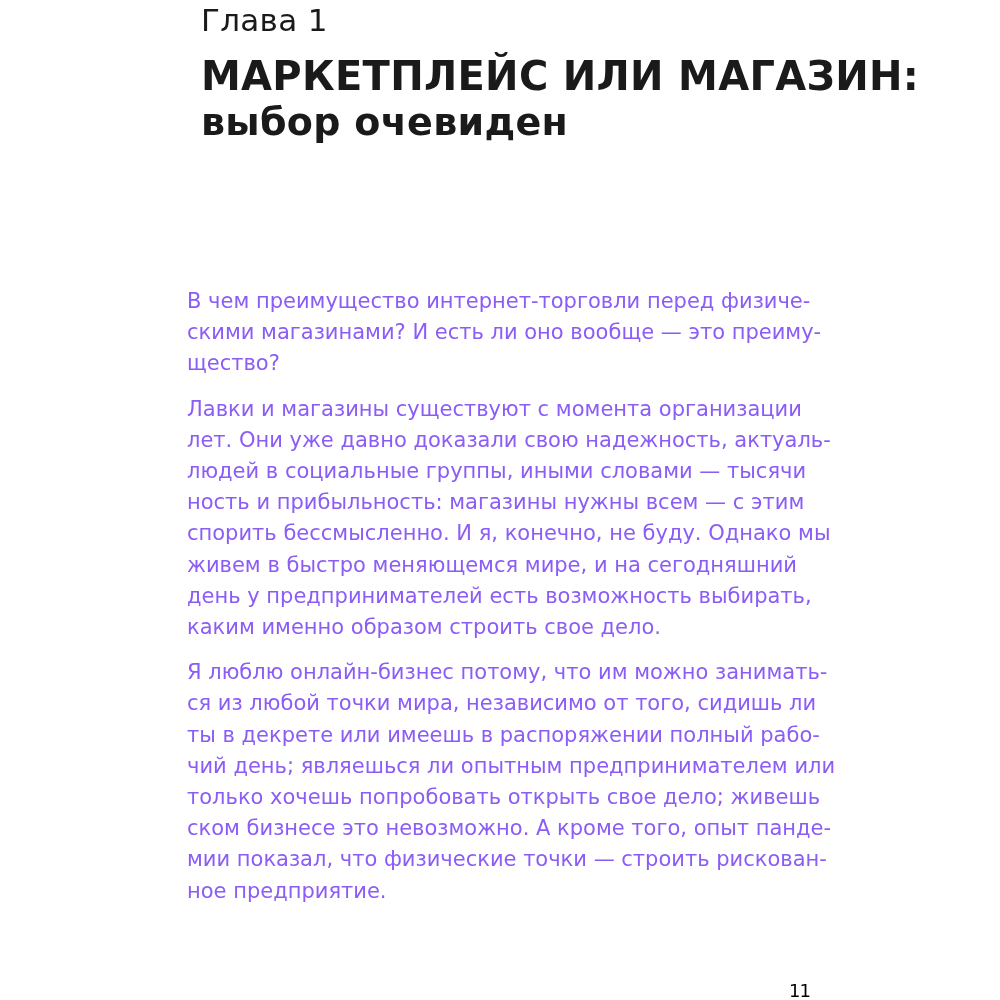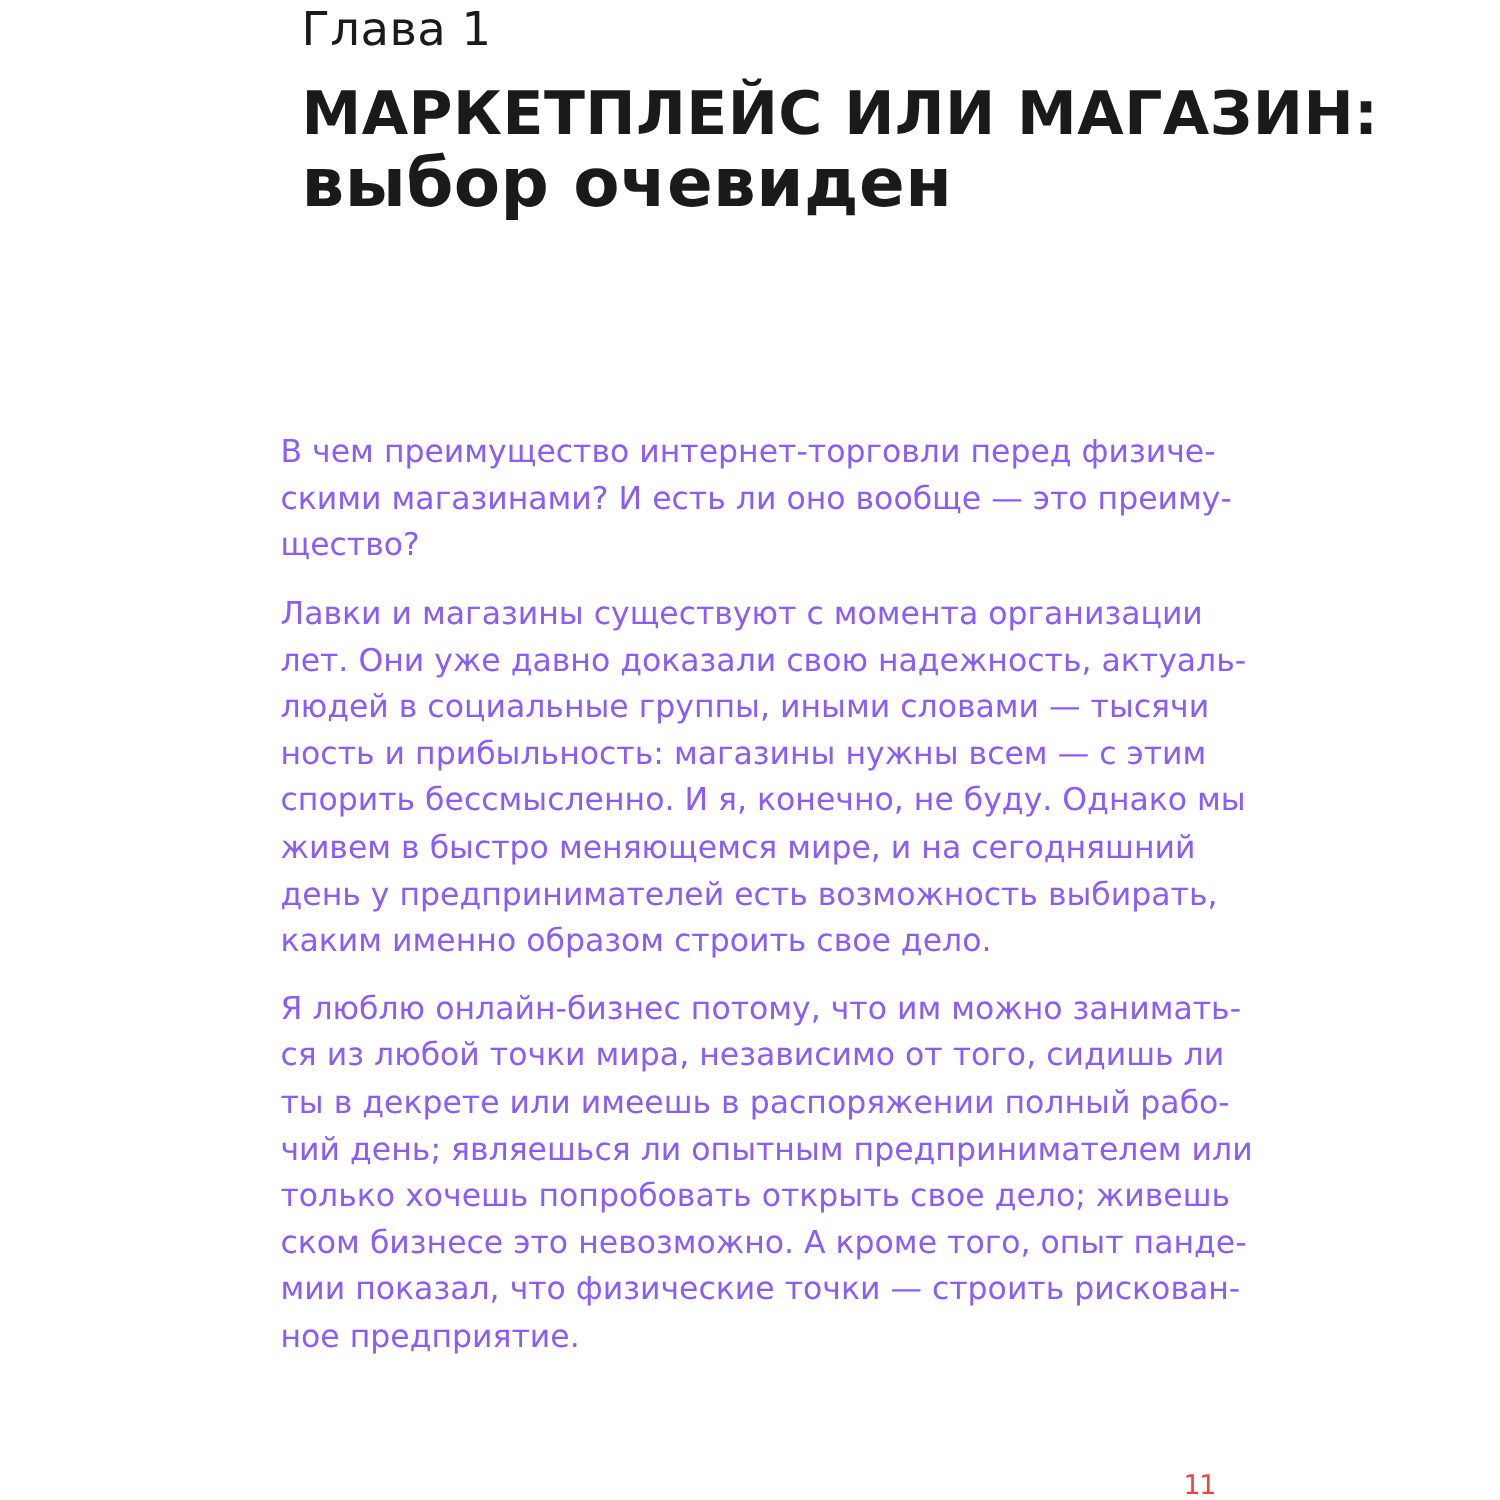--- a/index.html
+++ b/index.html
@@ -1,23 +1,23 @@
 <!DOCTYPE html>
 <html><head>
   <meta charset="utf-8">
   <style>
     html, body { margin: 0; padding: 0; background: #ffffff; }
     body { width: 1000px; height: 1000px; position: relative; overflow: hidden; color: #1a1a1a; font-family: "DejaVu Sans", sans-serif; }
     .chapter-label { position: absolute; left: 201px; top: 0px; font-size: 31px; font-weight: 500; letter-spacing: 0.3px; line-height: 40px; }
     .title-main { position: absolute; left: 201px; top: 53px; font-size: 40px; font-weight: bold; line-height: 46px; letter-spacing: 0.3px; white-space: nowrap; text-align: center; }
-    .title-sub { position: absolute; left: 201px; top: 99px; font-size: 45px; font-weight: bold; line-height: 46px; letter-spacing: 0.3px; white-space: nowrap; }
+    .title-sub { position: absolute; left: 201px; top: 99px; font-size: 38px; font-weight: bold; line-height: 46px; letter-spacing: 0.3px; white-space: nowrap; }
     .body-text { position: absolute; left: 187px; top: 286px; width: 610px; font-size: 21px; line-height: 31.2px; color: #8b5cf6; }
     .para { margin: 0 0 14px 0; }
     .line { display: block; white-space: nowrap; }
-    .page-number { position: absolute; left: 789px; top: 980px; font-size: 18px; color: #ef4444; letter-spacing: -1px; }
+    .page-number { position: absolute; left: 789px; top: 980px; font-size: 18px; color: #000000; letter-spacing: -1px; }
   </style>
 </head>
 <body>
 
 <div>
   <div class="chapter-label">Глава 1</div>
   <div class="title-main">МАРКЕТПЛЕЙС ИЛИ МАГАЗИН:</div>
   <div class="title-sub">выбор очевиден</div>
 
   <div class="body-text">

